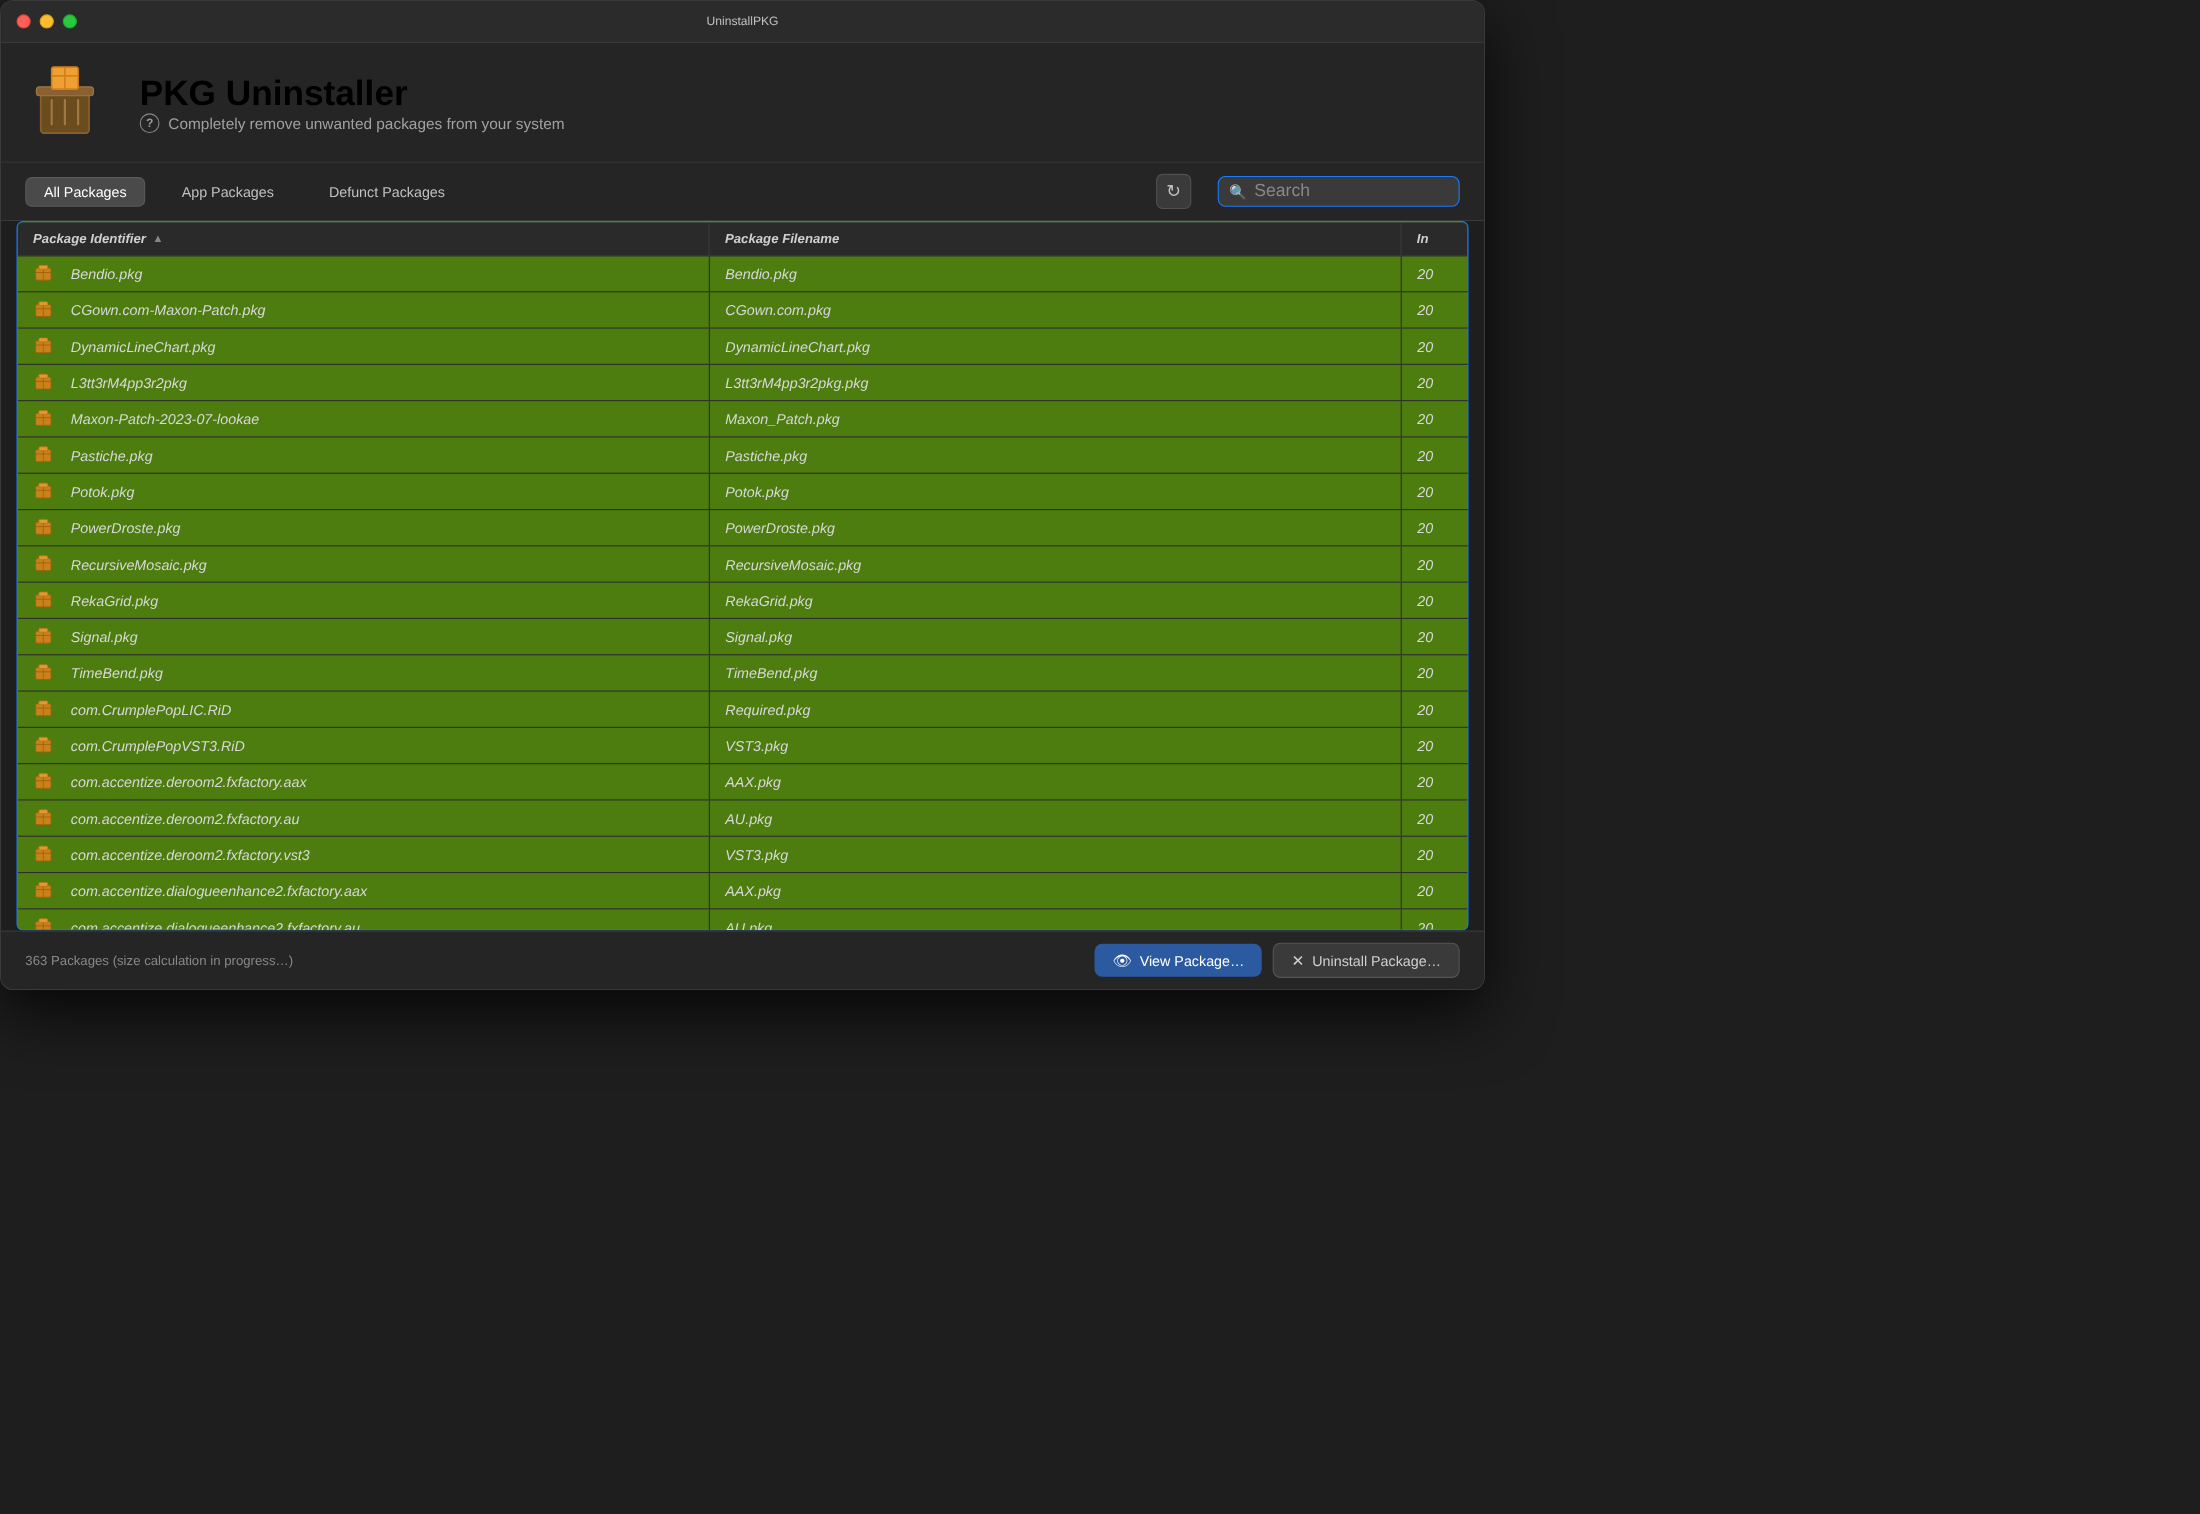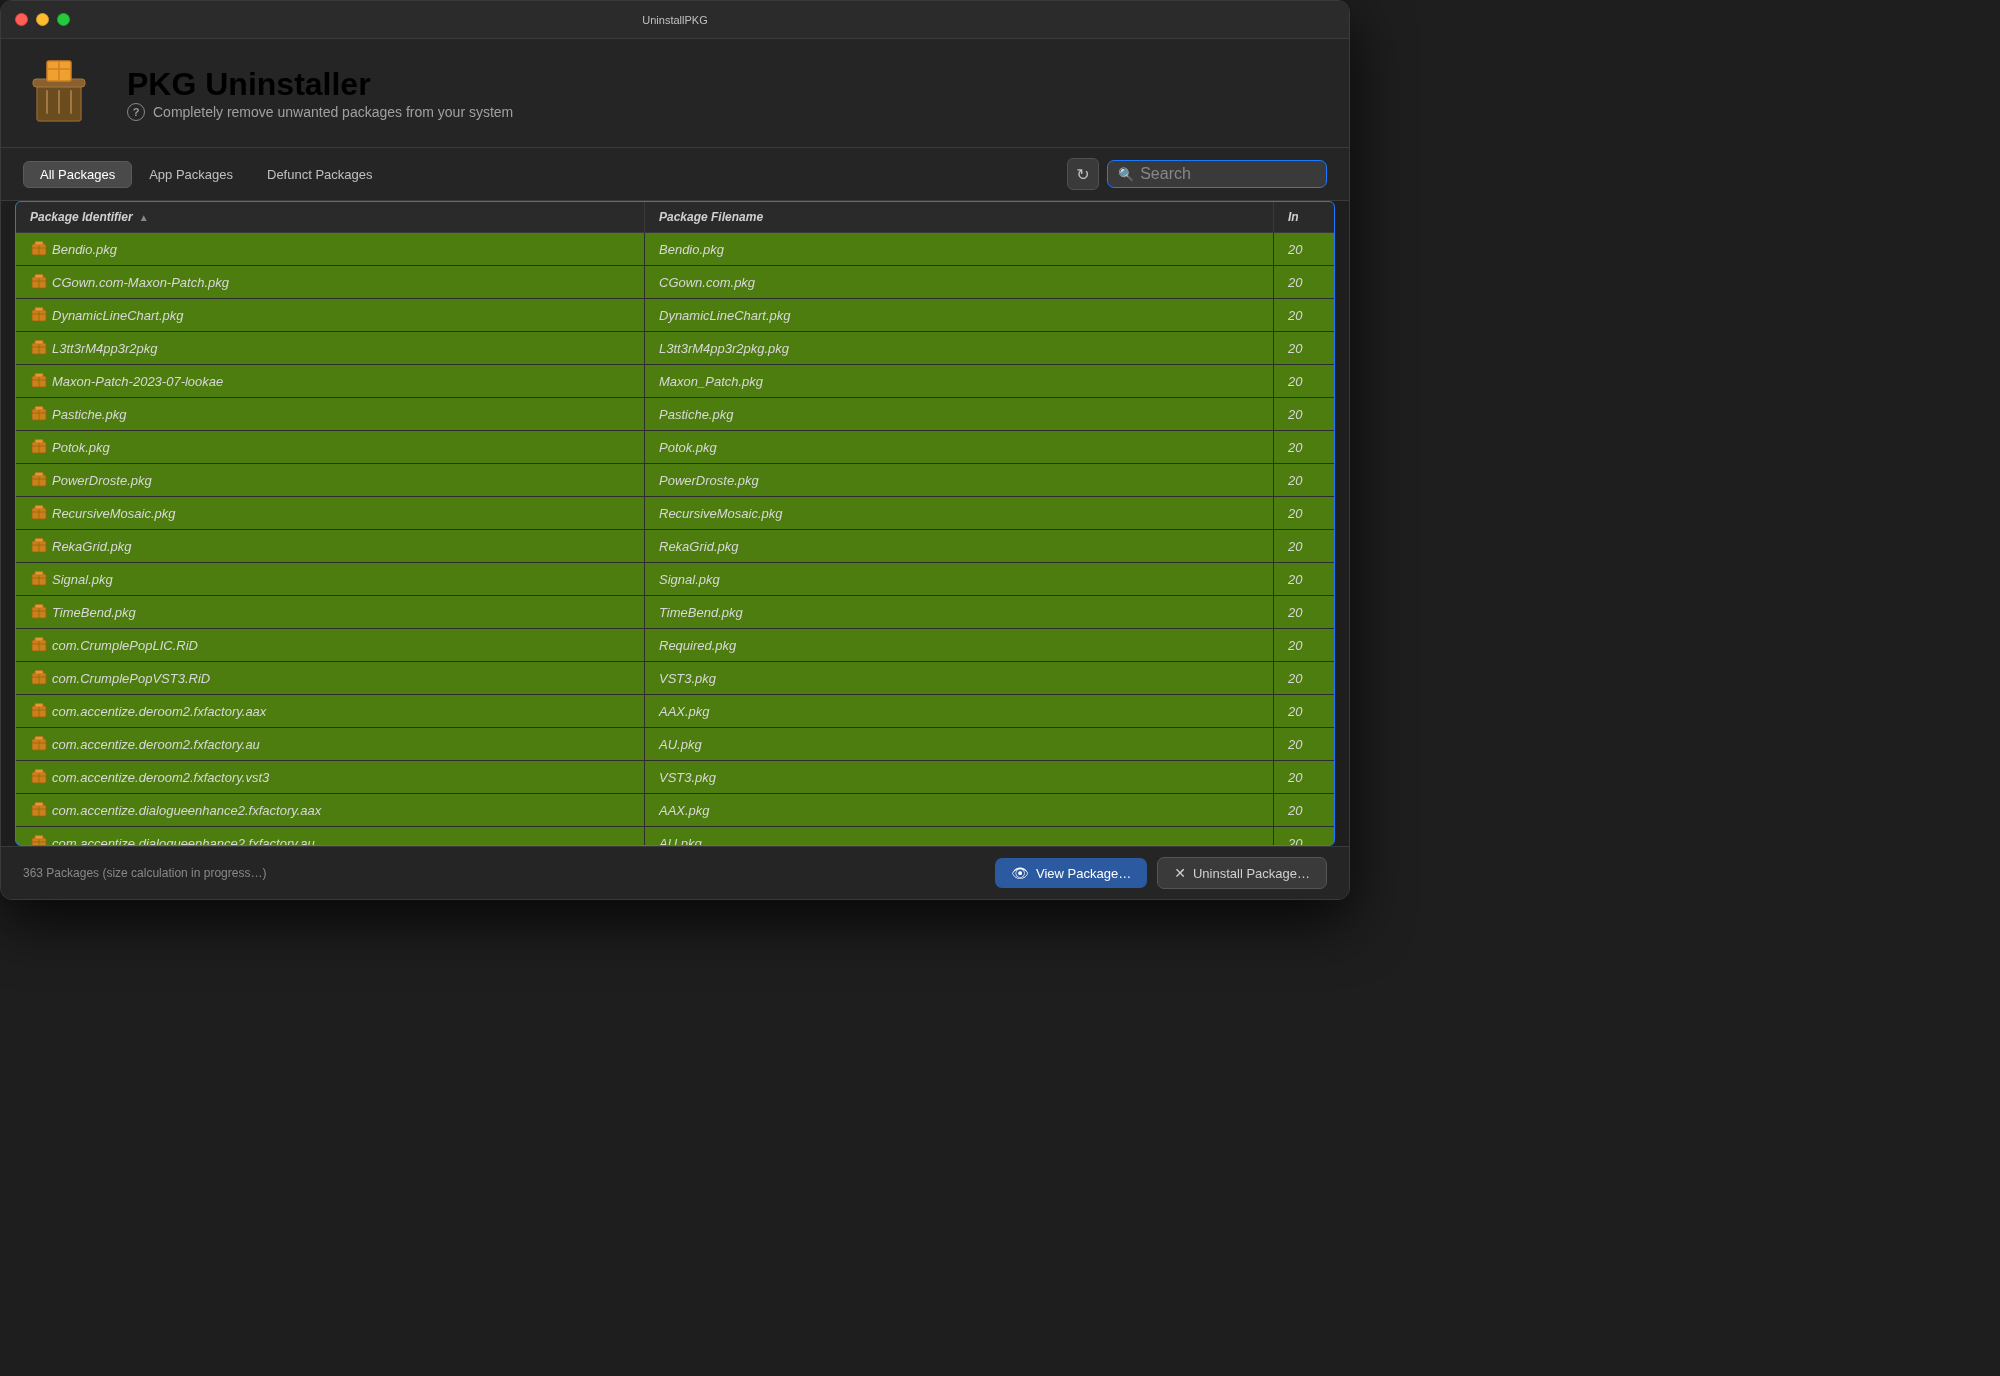--- a/index.html
+++ b/index.html
@@ -98,21 +98,21 @@
       font-weight: 600;
       flex-shrink: 0;
     }
 
     
     .toolbar {
       background: #252525;
       padding: 10px 22px;
       display: flex;
       align-items: center;
-      gap: 0;
+      gap: 16px;
       flex-shrink: 0;
       border-bottom: 1px solid #3a3a3a;
     }
 
     .tab-btn {
       padding: 5px 16px;
       border-radius: 6px;
       font-size: 13px;
       font-weight: 500;
       cursor: pointer;
@@ -238,21 +238,21 @@
       border-bottom: 1px solid #2e2e2e;
       cursor: pointer;
     }
 
     .td {
       padding: 7px 14px;
       font-size: 13px;
       color: #d8d8d8;
       display: flex;
       align-items: center;
-      gap: 4px;
+      gap: 16px;
       overflow: hidden;
       white-space: nowrap;
       text-overflow: ellipsis;
       border-right: 1px solid #2e2e2e;
     }
 
     .td:last-child { border-right: none; }
 
     .pkg-row-icon {
       width: 18px;

